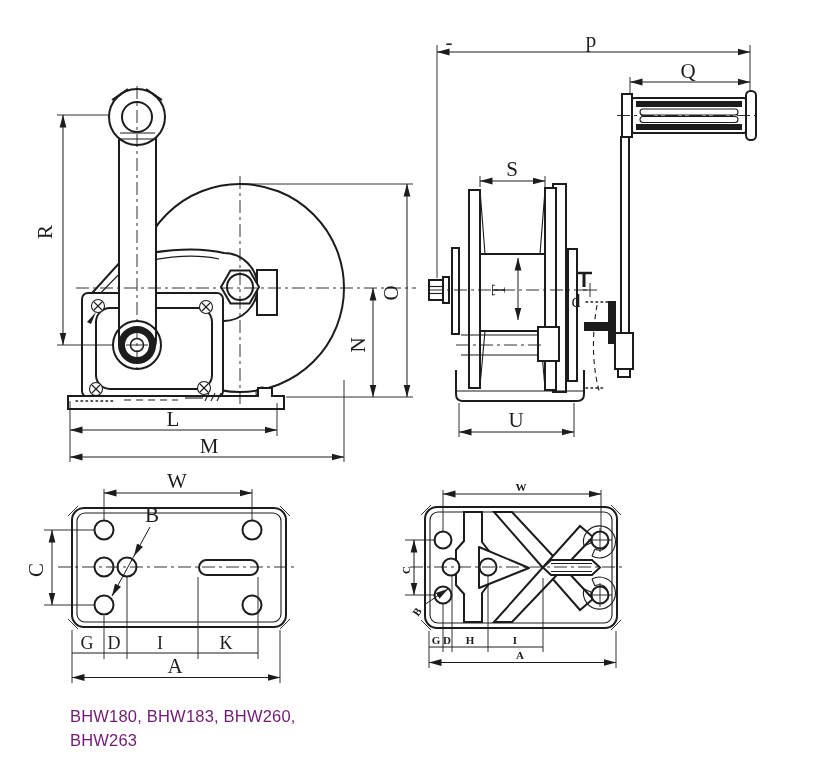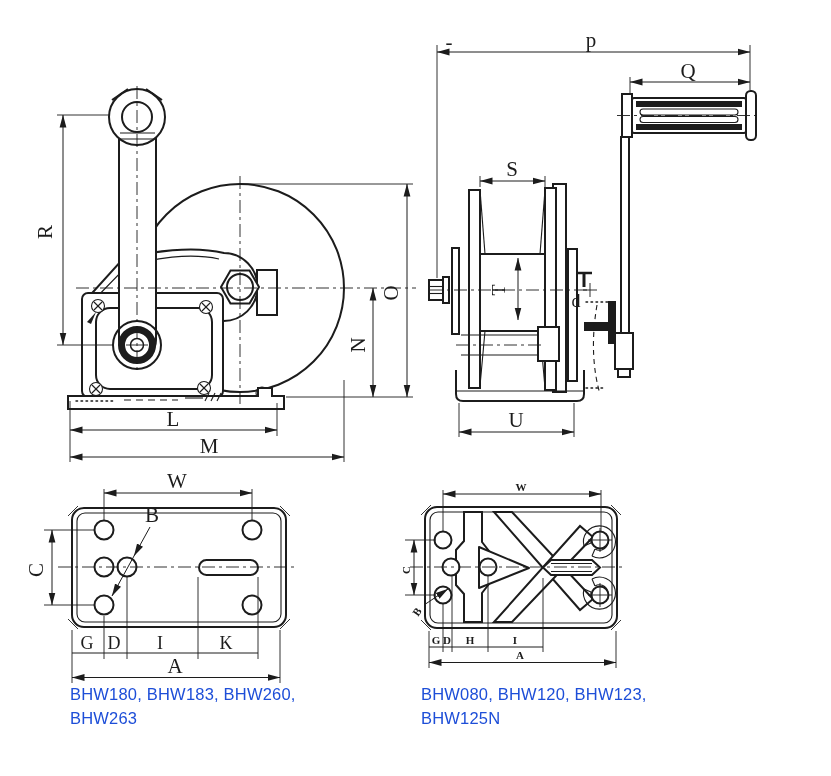--- a/index.html
+++ b/index.html
@@ -11,22 +11,22 @@
   .blk{fill:#1c1c1c;stroke:none;}
   .th{fill:none;stroke:#1c1c1c;stroke-width:1.1;}
   .ext{fill:none;stroke:#1c1c1c;stroke-width:0.9;}
   .dim{fill:none;stroke:#1c1c1c;stroke-width:1;}
   .cl{fill:none;stroke:#1c1c1c;stroke-width:0.9;stroke-dasharray:13 4 3 4;}
   .dash{fill:none;stroke:#1c1c1c;stroke-width:1.2;stroke-dasharray:7 5;}
   .dot{fill:none;stroke:#1c1c1c;stroke-width:1.4;stroke-dasharray:1.6 3.4;stroke-linecap:round;}
   .txt{font-family:"Liberation Serif",serif;font-size:21px;fill:#1c1c1c;text-anchor:middle;}
   .txtm{font-family:"Liberation Serif",serif;font-size:18px;fill:#1c1c1c;text-anchor:middle;}
   .txts{font-family:"Liberation Serif",serif;font-size:11px;font-weight:bold;fill:#1c1c1c;text-anchor:middle;}
-  .caption{position:absolute;top:683px;width:266px;font-size:16.5px;line-height:1.45;
-           color:#1d4ed8;letter-spacing:.2px;}
+  .caption{position:absolute;top:705px;width:266px;font-size:16.5px;line-height:1.45;
+           color:#701a75;letter-spacing:.2px;}
 </style>
 </head>
 <body>
 
 <div id="stage">
 
 <svg width="831" height="776" viewBox="0 0 831 776">
   <defs>
     <marker id="ah" viewBox="0 0 13 9" refX="12.5" refY="4.5" markerWidth="13" markerHeight="9" markerUnits="userSpaceOnUse" orient="auto-start-reverse">
       <path d="M12.8,4.5 L0,1.1 L0,7.9 Z" fill="#1c1c1c"></path>
@@ -353,15 +353,14 @@
       <text x="470" y="644" class="txts">H</text>
       <text x="515" y="644" class="txts">I</text>
 
       <line x1="429" y1="662.5" x2="616" y2="662.5" class="dim" marker-start="url(#ah)" marker-end="url(#ah)"></line>
       <text x="520" y="659" class="txts">A</text>
     </g>
   </g>
 </svg>
 
 <div class="caption" style="left:70px">BHW180, BHW183, BHW260, BHW263</div>
-<div class="caption" style="left:421px">BHW080, BHW120, BHW123, BHW125N</div>
 
 </div>
 
 </body></html>

